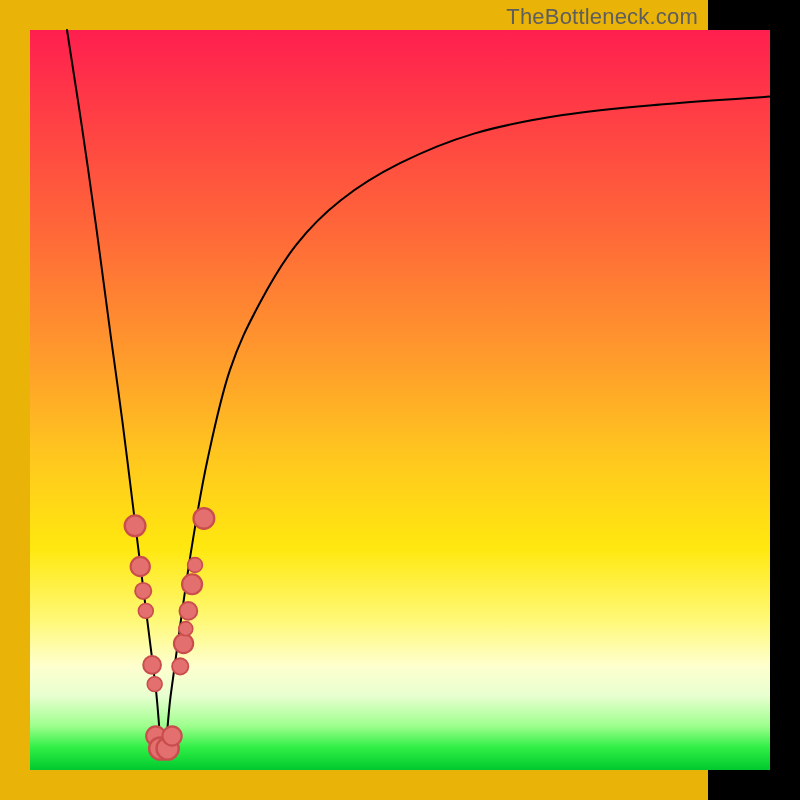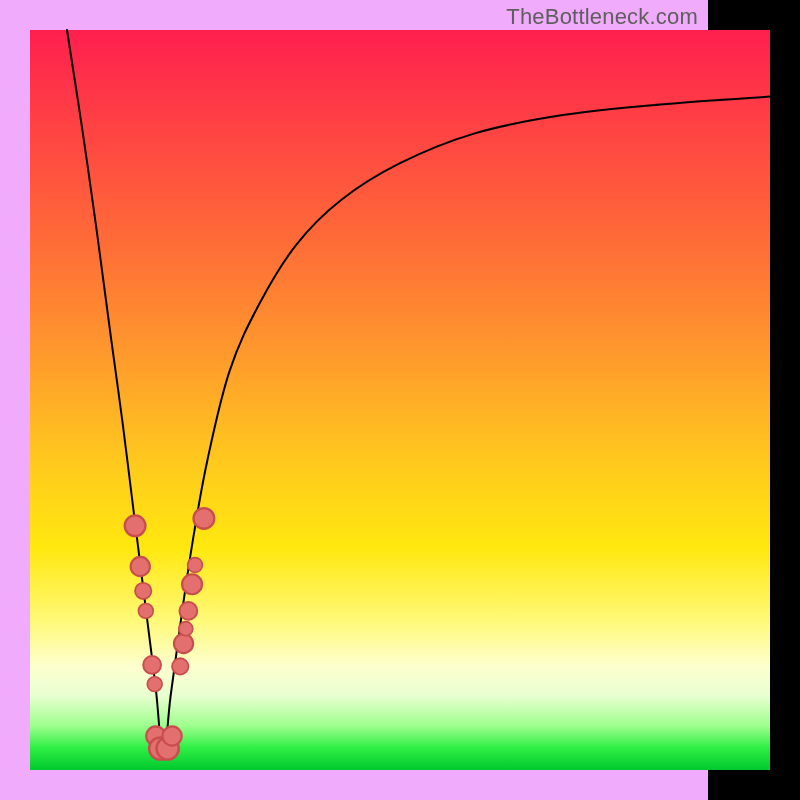--- a/index.html
+++ b/index.html
@@ -10,21 +10,21 @@
     overflow: hidden;
     background: #000;
     font-family: Arial, Helvetica, sans-serif;
   }
   .frame {
     position: absolute;
     left: 0;
     top: 0;
     width: 708px;
     height: 800px;
-    background: #f0abfc;
+    background: #eab308;
   }
   .plot-area {
     position: absolute;
     left: 30px;
     top: 30px;
     width: 740px;
     height: 740px;
     
     background: linear-gradient(
       to bottom,

